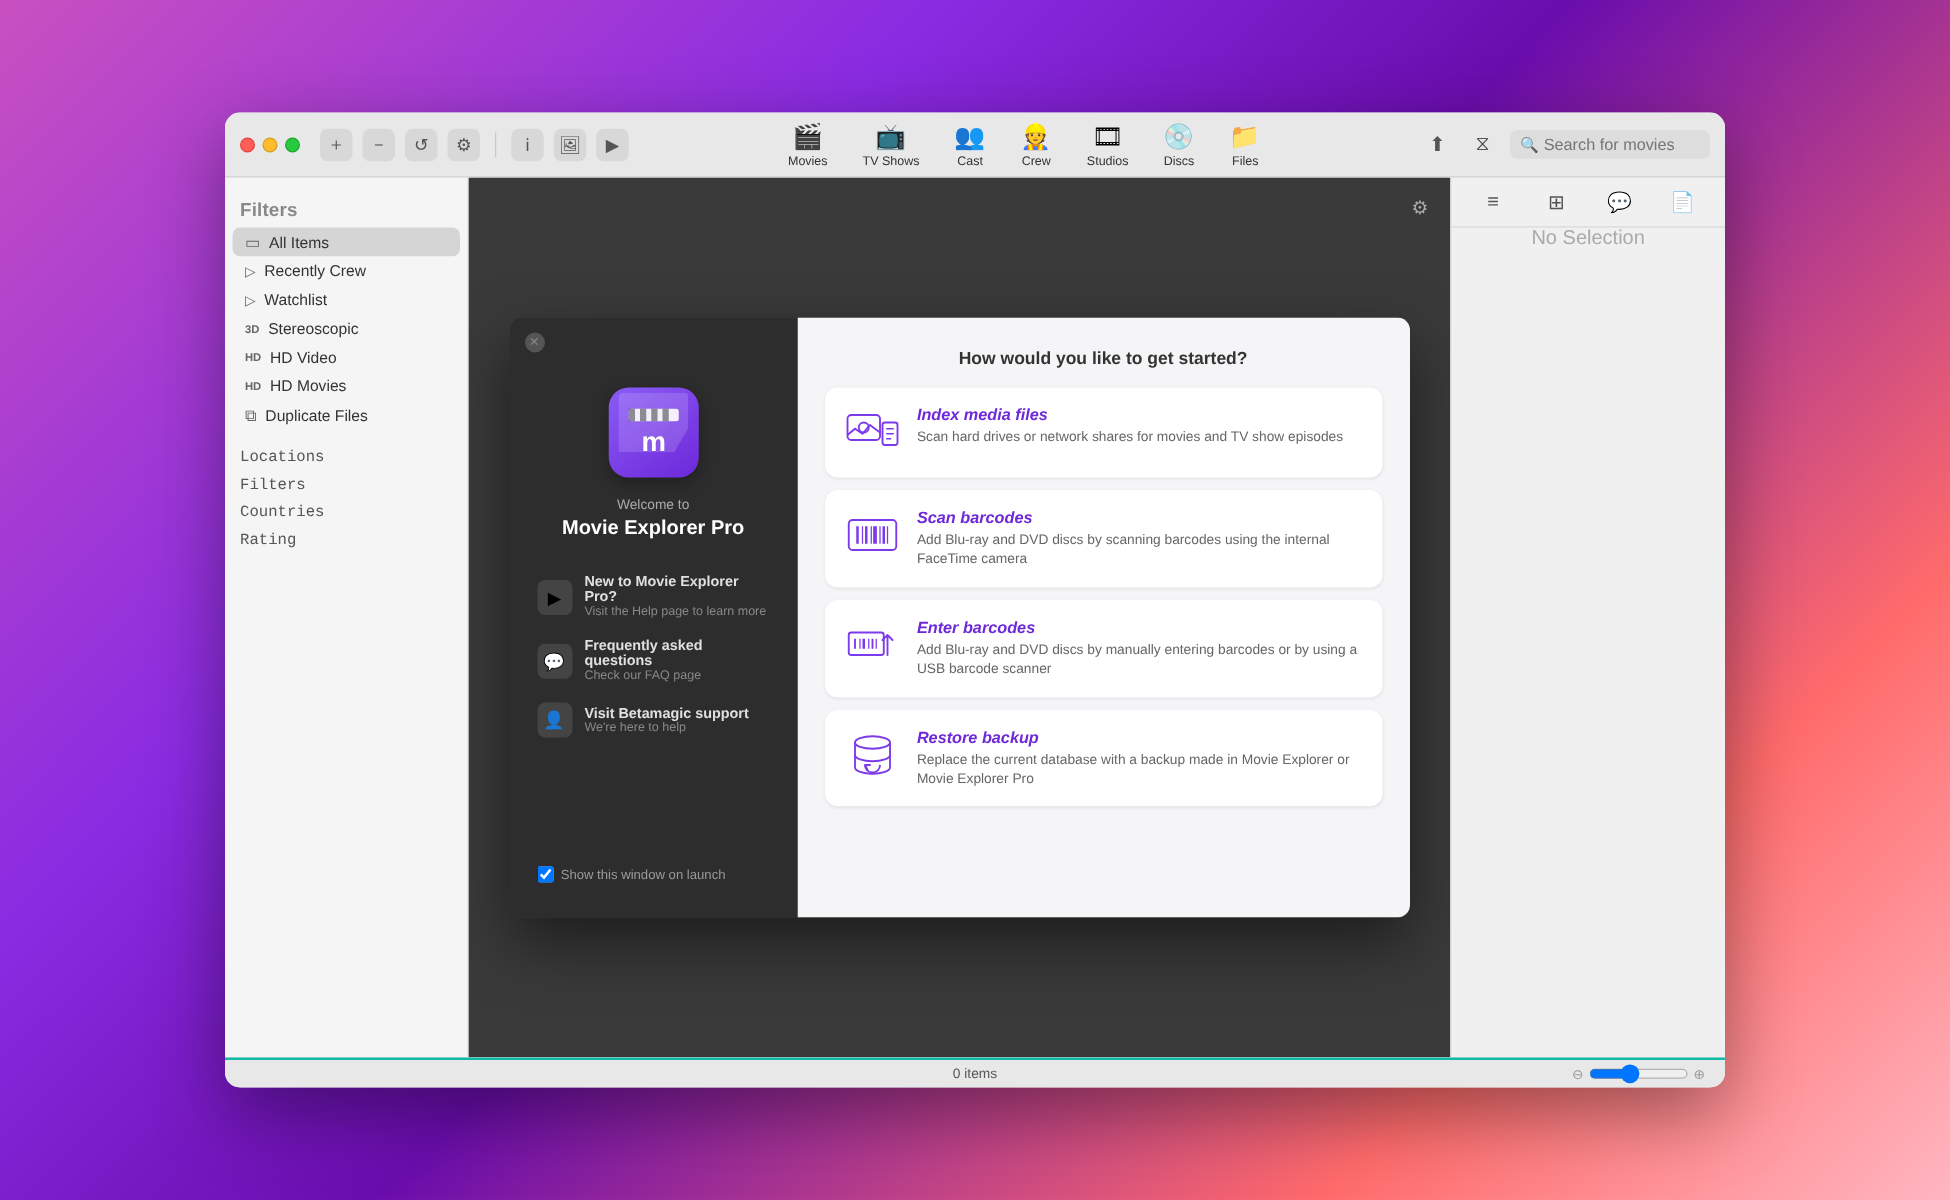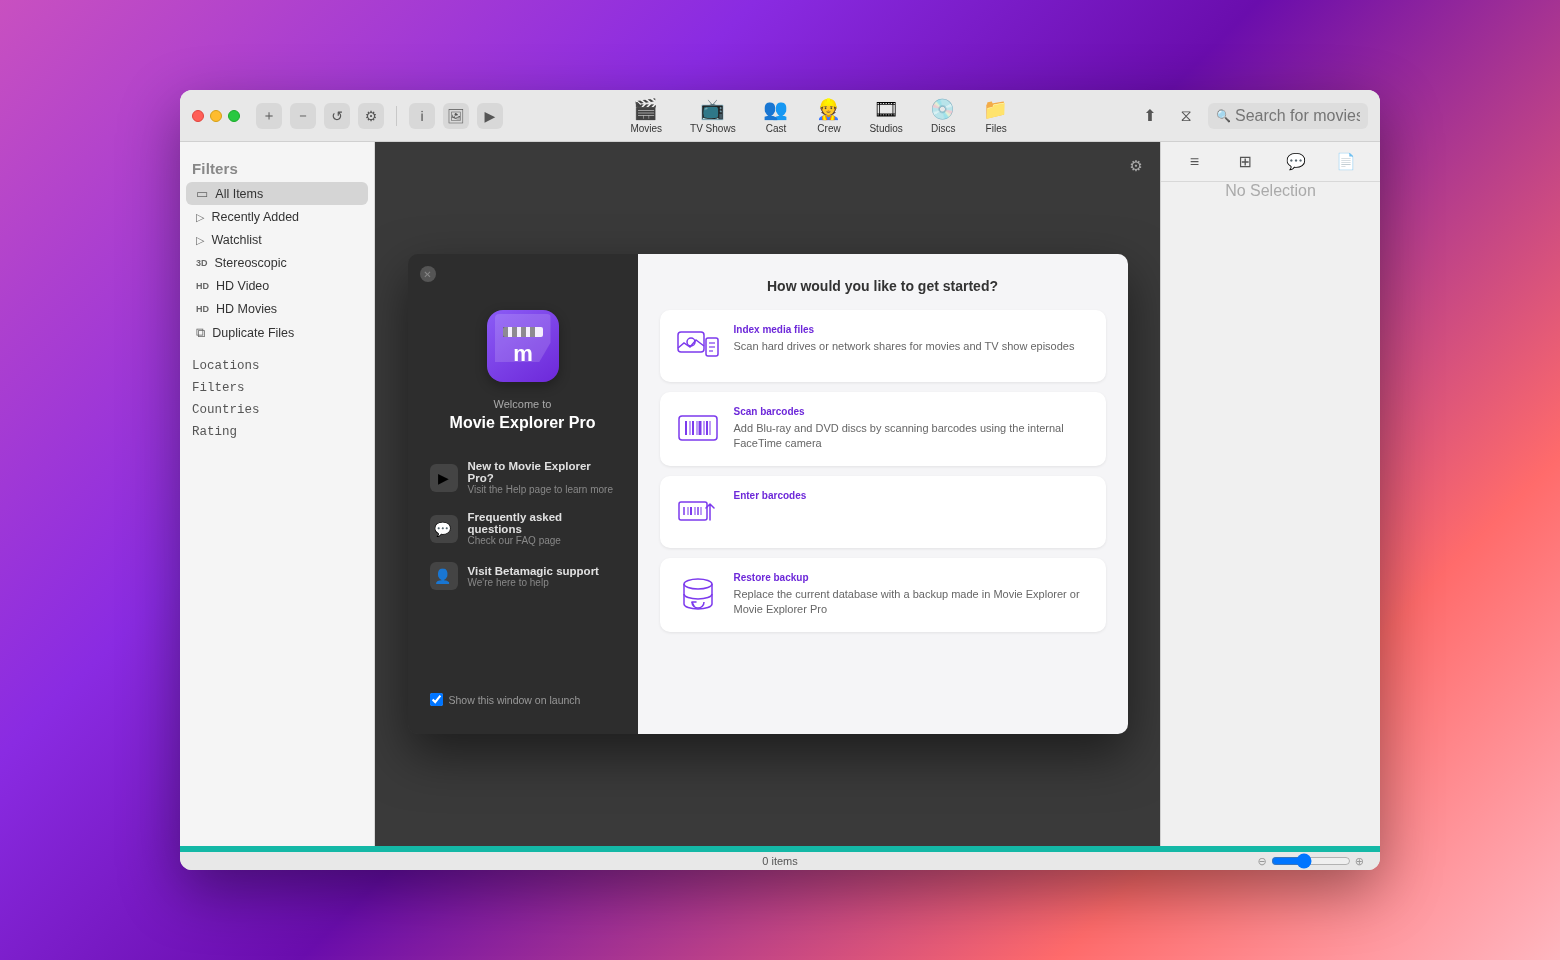--- a/index.html
+++ b/index.html
@@ -99,21 +99,21 @@
       background: #ddd;
       border-radius: 6px;
       padding: 4px 8px;
       gap: 4px;
       width: 160px;
     }
     .search-box input {
       border: none;
       background: transparent;
       outline: none;
-      font-size: 16px;
+      font-size: 13px;
       color: #555;
       width: 100%;
     }
 
     .icon-btn {
       width: 28px;
       height: 28px;
       display: flex;
       align-items: center;
       justify-content: center;
@@ -191,21 +191,21 @@
       border-radius: 5px;
       cursor: pointer;
       color: #aaa;
       font-size: 15px;
     }
 
     
     .status-bar {
       height: 24px;
       background: #e8e8e8;
-      border-top: 6px solid #14b8a6;
+      border-top: 2px solid #14b8a6;
       display: flex;
       align-items: center;
       justify-content: center;
       font-size: 11px;
       color: #555;
       flex-shrink: 0;
       position: relative;
     }
 
     .status-slider {
@@ -394,24 +394,25 @@
       width: 44px;
       height: 44px;
       flex-shrink: 0;
       display: flex;
       align-items: center;
       justify-content: center;
     }
 
     .action-card-body { flex: 1; }
     .action-card-title {
-      font-size: 10px;
+      font-size: 13px;
       font-weight: 600;
       color: #6d28d9;
       margin-bottom: 4px;
+      font-style: italic;
     }
     .action-card-desc {
       font-size: 11px;
       color: #666;
       line-height: 1.4;
     }
   </style>
 </head>
 <body>
 
@@ -478,21 +479,21 @@
 
     <div class="sidebar">
       <div class="sidebar-section-label">Filters</div>
 
       <div class="sidebar-item active">
         <span class="si-icon">▭</span>
         <span>All Items</span>
       </div>
       <div class="sidebar-item">
         <span class="si-icon" style="font-size:11px;">▷</span>
-        <span>Recently Added</span>
+        <span>Recently Crew</span>
       </div>
       <div class="sidebar-item">
         <span class="si-icon" style="font-size:11px;">▷</span>
         <span>Watchlist</span>
       </div>
       <div class="sidebar-item">
         <span class="si-icon" style="font-size:9px;font-weight:600;">3D</span>
         <span>Stereoscopic</span>
       </div>
       <div class="sidebar-item">
@@ -618,20 +619,21 @@
                   <line x1="12" y1="17" x2="12" y2="25" stroke="#7c3aed" stroke-width="1"></line>
                   <line x1="15" y1="17" x2="15" y2="25" stroke="#7c3aed" stroke-width="2"></line>
                   <line x1="19" y1="17" x2="19" y2="25" stroke="#7c3aed" stroke-width="1"></line>
                   <line x1="22" y1="17" x2="22" y2="25" stroke="#7c3aed" stroke-width="1.5"></line>
                   <line x1="25" y1="17" x2="25" y2="25" stroke="#7c3aed" stroke-width="1"></line>
                   <path d="M34 14 L34 30 M30 18 L34 14 L38 18" stroke="#7c3aed" stroke-width="1.5" stroke-linecap="round" stroke-linejoin="round"></path>
                 </svg>
               </div>
               <div class="action-card-body">
                 <div class="action-card-title">Enter barcodes</div>
+                <div class="action-card-desc">Add Blu-ray and DVD discs by manually entering barcodes or by using a USB barcode scanner</div>
               </div>
             </div>
 
             <div class="action-card">
               <div class="action-card-icon">
                 <svg width="44" height="44" viewBox="0 0 44 44" fill="none">
                   <ellipse cx="22" cy="12" rx="14" ry="5" stroke="#7c3aed" stroke-width="1.5" fill="none"></ellipse>
                   <path d="M8 12 L8 22 C8 24.8 14.3 27 22 27 C29.7 27 36 24.8 36 22 L36 12" stroke="#7c3aed" stroke-width="1.5" fill="none"></path>
                   <path d="M8 22 L8 32 C8 34.8 14.3 37 22 37 C29.7 37 36 34.8 36 32 L36 22" stroke="#7c3aed" stroke-width="1.5" fill="none"></path>
                   <path d="M28 30 C28 33.3 25.3 36 22 36 C18.7 36 16 33.3 16 30" stroke="#7c3aed" stroke-width="1.5" fill="none"></path>

